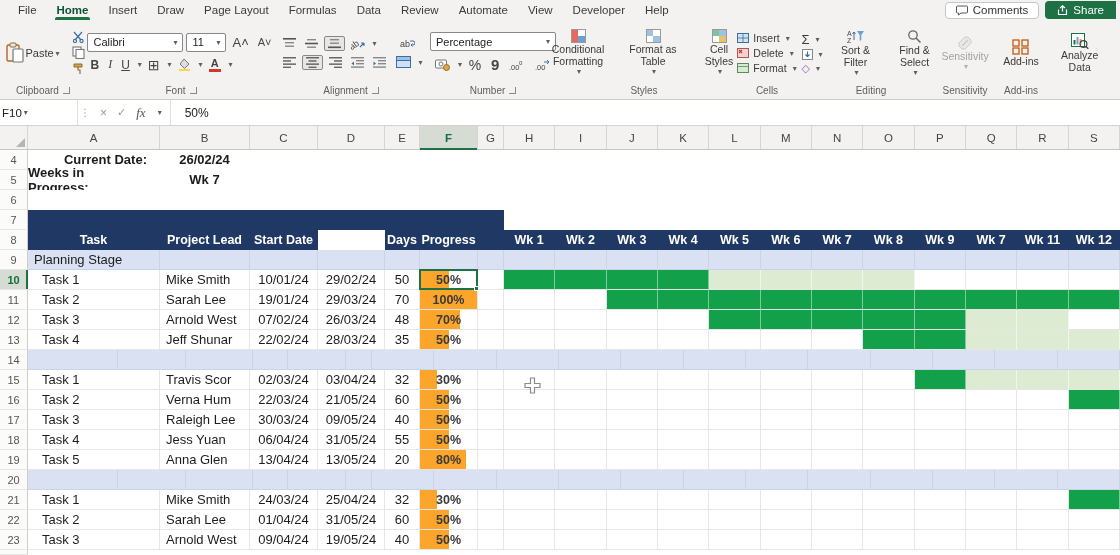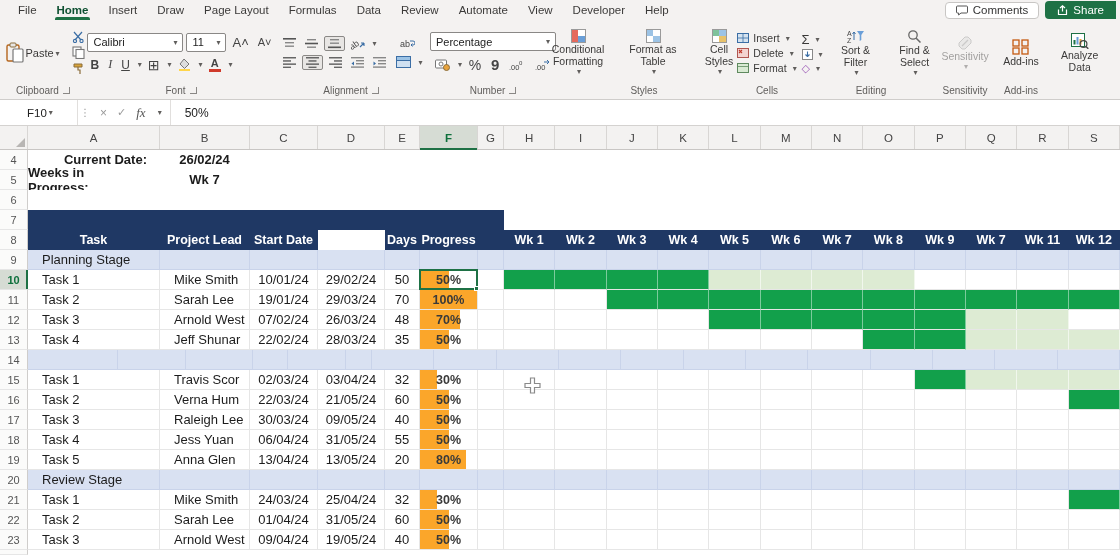--- a/index.html
+++ b/index.html
@@ -35,21 +35,21 @@
   .combo { background:#fff; border:1px solid #8a8886; border-radius:2px; font-size:11px; color:#222; display:flex; align-items:center; justify-content:space-between; padding:1px 5px; height:19px; }
   .boxed { border:1px solid #8a8886; border-radius:2px; background:#e8e6e4; }
   .glyph-b { font-weight:bold; } .glyph-i { font-style:italic; font-family:"Liberation Serif",serif; } .glyph-u { text-decoration:underline; }
   .stack-btn { display:flex; flex-direction:column; align-items:center; font-size:10.5px; color:#3b3a39; line-height:1.15; text-align:center; padding:1px 4px; }
   .row-btn { display:flex; align-items:center; gap:4px; font-size:10.5px; color:#3b3a39; }
   .disabled { opacity:.45; }
   .mini-grid { width:15px; height:14px; display:grid; grid-template-columns:1fr 1fr; grid-template-rows:1fr 1fr; border:1px solid #9a9a9a; }
   svg { display:block; }
   
   .fbar { height:26px; background:#fff; border-bottom:1px solid #d4d2d0; display:flex; align-items:stretch; }
-  .namebox { width:78px; display:flex; align-items:center; justify-content:flex-start; padding:0 6px 0 27px; font-size:11.5px; color:#222; border-right:1px solid #e1dfdd; }
+  .namebox { width:78px; display:flex; align-items:center; justify-content:flex-start; padding:0 6px 0 2px; font-size:11.5px; color:#222; border-right:1px solid #e1dfdd; }
   .fdots { width:14px; display:flex; align-items:center; justify-content:center; color:#999; font-size:10px; }
   .ficons { display:flex; align-items:center; gap:10px; padding:0 8px; border-right:1px solid #e1dfdd; color:#9a9a9a; font-size:12px; }
   .fx { font-family:"Liberation Serif",serif; font-style:italic; color:#555; font-size:13px; }
   .fvalue { flex:1; display:flex; align-items:center; padding-left:14px; font-size:12px; color:#222; }
   
   .sheet { position:relative; width:1120px; }
   .colheaders { height:24px; display:flex; background:#f3f2f1; border-bottom:1px solid #c8c6c4; }
   .ch { flex:none; display:flex; align-items:center; justify-content:center; font-size:11.5px; color:#444; border-right:1px solid #d8d6d4; position:relative; }
   .ch.sel { background:#d6dcd4; color:#0e703c; font-weight:bold; }
   .ch.sel::after { content:""; position:absolute; left:0; right:0; bottom:-1px; height:2px; background:#1e7145; }
@@ -58,21 +58,21 @@
   .wkheads { flex:1; display:flex; }
   .wkheads .ch { flex:1; }
   .grow { display:flex; height:20px; }
   .rh { width:28px; flex:none; background:#fbfbfa; border-right:1px solid #cfcdcb; border-bottom:1px solid #e6e6e6; font-size:11px; color:#555; display:flex; align-items:center; justify-content:center; position:relative; }
   .rh.sel { background:#d6dcd4; color:#0e703c; font-weight:bold; }
   .rh.sel::after { content:""; position:absolute; top:0; bottom:0; right:-1px; width:2px; background:#1e7145; }
   .cell { flex:none; font-size:13px; color:#1c1c1c; display:flex; align-items:center; position:relative; border-right:1px solid #e6e6e6; border-bottom:1px solid #e6e6e6; background:#fff; }
   .cell.plain { border-color:transparent; }
   .cell.cc { justify-content:center; }
   .cell.cr { justify-content:flex-end; padding-right:12px; }
-  .cell.cl { padding-left:14px; }
+  .cell.cl { padding-left:6px; }
   .cell.task-name { padding-left:14px; }
   .cell.b { font-weight:bold; }
   .navy { background:#1f3864 !important; border-color:#1f3864 !important; color:#fff !important; }
   .navyc { color:#fff; font-weight:bold; font-size:12.5px; justify-content:center; }
   .lav { background:#d9e1f2 !important; border-right:1px solid #c9d3ea !important; border-bottom:1px solid #c9d3ea !important; }
   .weeks { flex:1; display:flex; }
   .wcell { flex:1; border-right:1px solid #e6e6e6; border-bottom:1px solid #e6e6e6; background:#fff; }
   .wcell.g-dark { border-right-color:rgba(255,255,255,.45); }
   .wcell.g-light { border-right-color:rgba(255,255,255,.6); }
   .progress-wrap { position:absolute; inset:0; }
@@ -921,21 +921,20 @@
             <div class="wcell"></div>
             <div class="wcell"></div>
             <div class="wcell"></div>
             <div class="wcell"></div>
             <div class="wcell"></div>
             <div class="wcell"></div>
           </div>
         </div>
         <div class="grow">
           <div class="rh">20</div>
-          <div class="cell lav cl" style="width: 132px; font-size: 13px;">Review Stage</div>
           <div class="cell lav" style="width: 90px;"></div>
           <div class="cell lav" style="width: 68px;"></div>
           <div class="cell lav" style="width: 67px;"></div>
           <div class="cell lav" style="width: 35px;"></div>
           <div class="cell lav" style="width: 58px;"></div>
           <div class="cell lav" style="width: 26px;"></div>
           <div class="weeks">
             <div class="wcell lav"></div>
             <div class="wcell lav"></div>
             <div class="wcell lav"></div>

